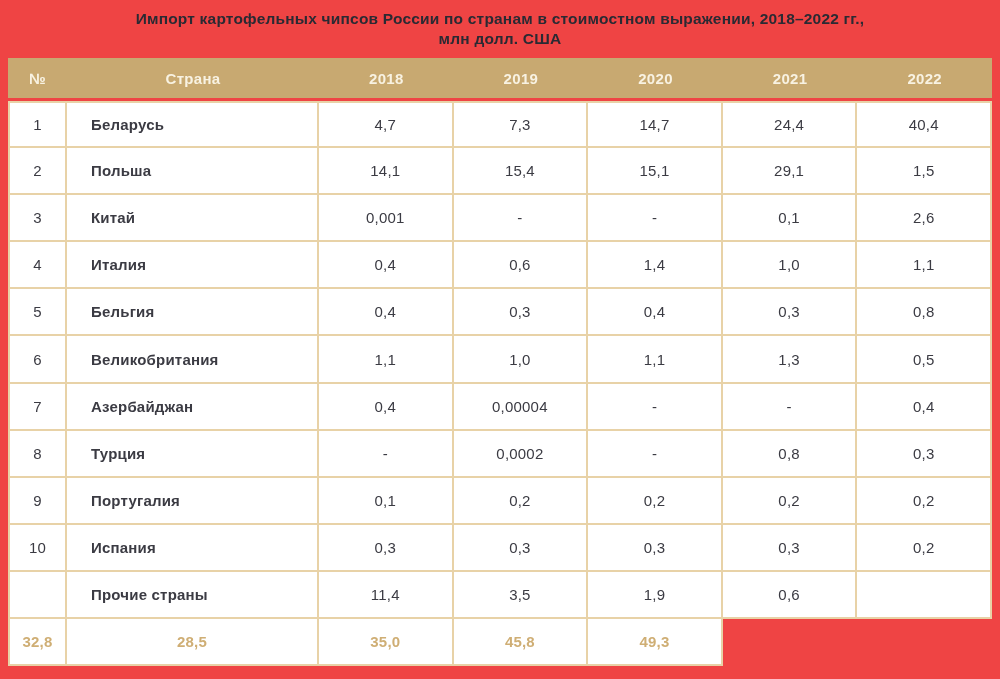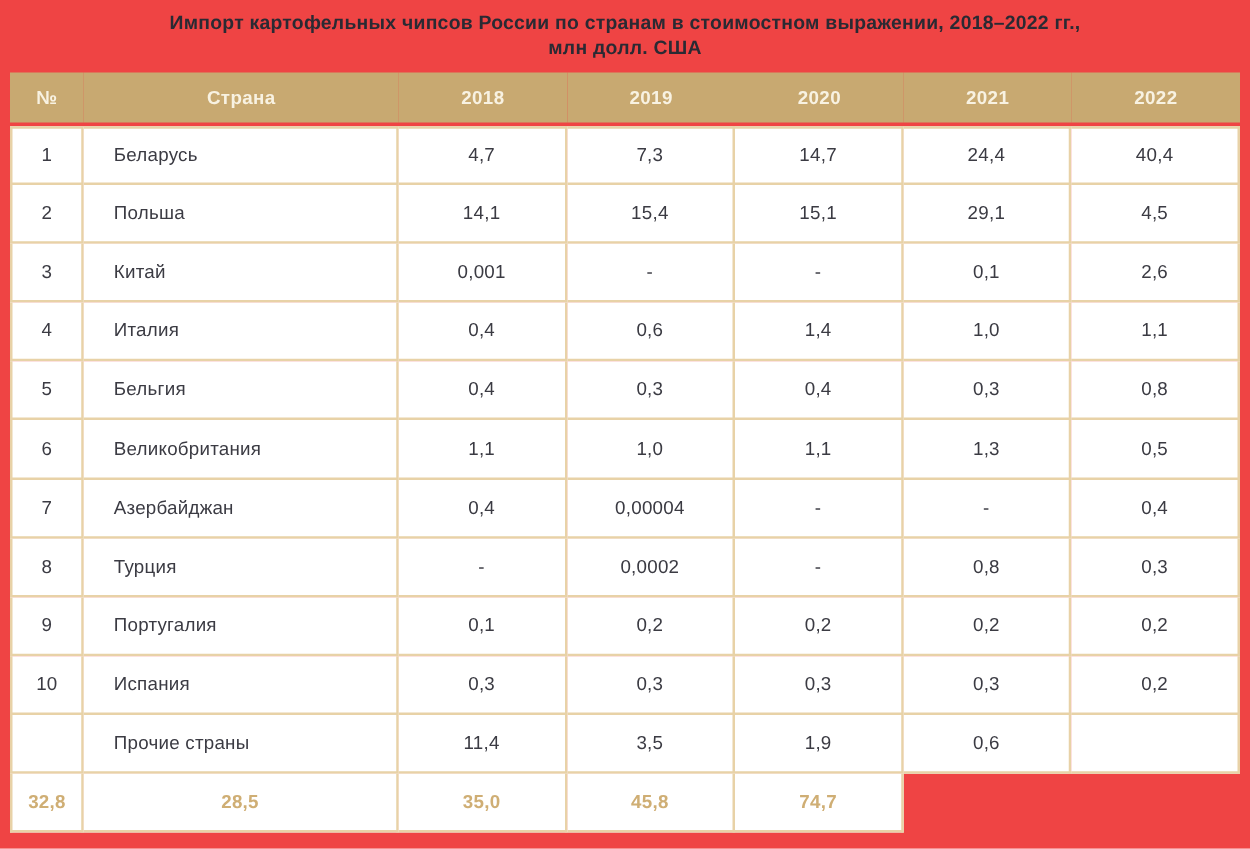--- a/index.html
+++ b/index.html
@@ -54,20 +54,21 @@
     border-bottom: 2px solid #e8d2a7;
     font-size: 15px;
     color: #3b3b43;
     letter-spacing: 0.2px;
   }
   .body .cell:nth-child(7n+1) { border-left: 2px solid #e8d2a7; }
   .body .cell:nth-child(-n+7)  { border-top: 2px solid #e8d2a7; }
   .c-country {
     justify-content: flex-start !important;
     padding-left: 24px;
+    font-weight: bold;
   }
   .total {
     color: #cfae74 !important;
     font-weight: 700;
   }
 </style>
 </head>
 <body>
 
 <div class="page">
@@ -98,21 +99,21 @@
       <div class="cell">14,7</div>
       <div class="cell">24,4</div>
       <div class="cell">40,4</div>
 
       <div class="cell">2</div>
       <div class="cell c-country">Польша</div>
       <div class="cell">14,1</div>
       <div class="cell">15,4</div>
       <div class="cell">15,1</div>
       <div class="cell">29,1</div>
-      <div class="cell">4,5</div>
+      <div class="cell">1,5</div>
 
       <div class="cell">3</div>
       <div class="cell c-country">Китай</div>
       <div class="cell">0,001</div>
       <div class="cell">-</div>
       <div class="cell">-</div>
       <div class="cell">0,1</div>
       <div class="cell">2,6</div>
 
       <div class="cell">4</div>
@@ -176,17 +177,17 @@
       <div class="cell">11,4</div>
       <div class="cell">3,5</div>
       <div class="cell">1,9</div>
       <div class="cell">0,6</div>
 
       <div class="cell total"></div>
       <div class="cell total">32,8</div>
       <div class="cell total">28,5</div>
       <div class="cell total">35,0</div>
       <div class="cell total">45,8</div>
-      <div class="cell total">74,7</div>
+      <div class="cell total">49,3</div>
 
     </div>
   </div>
 </div>
 
 </body></html>

